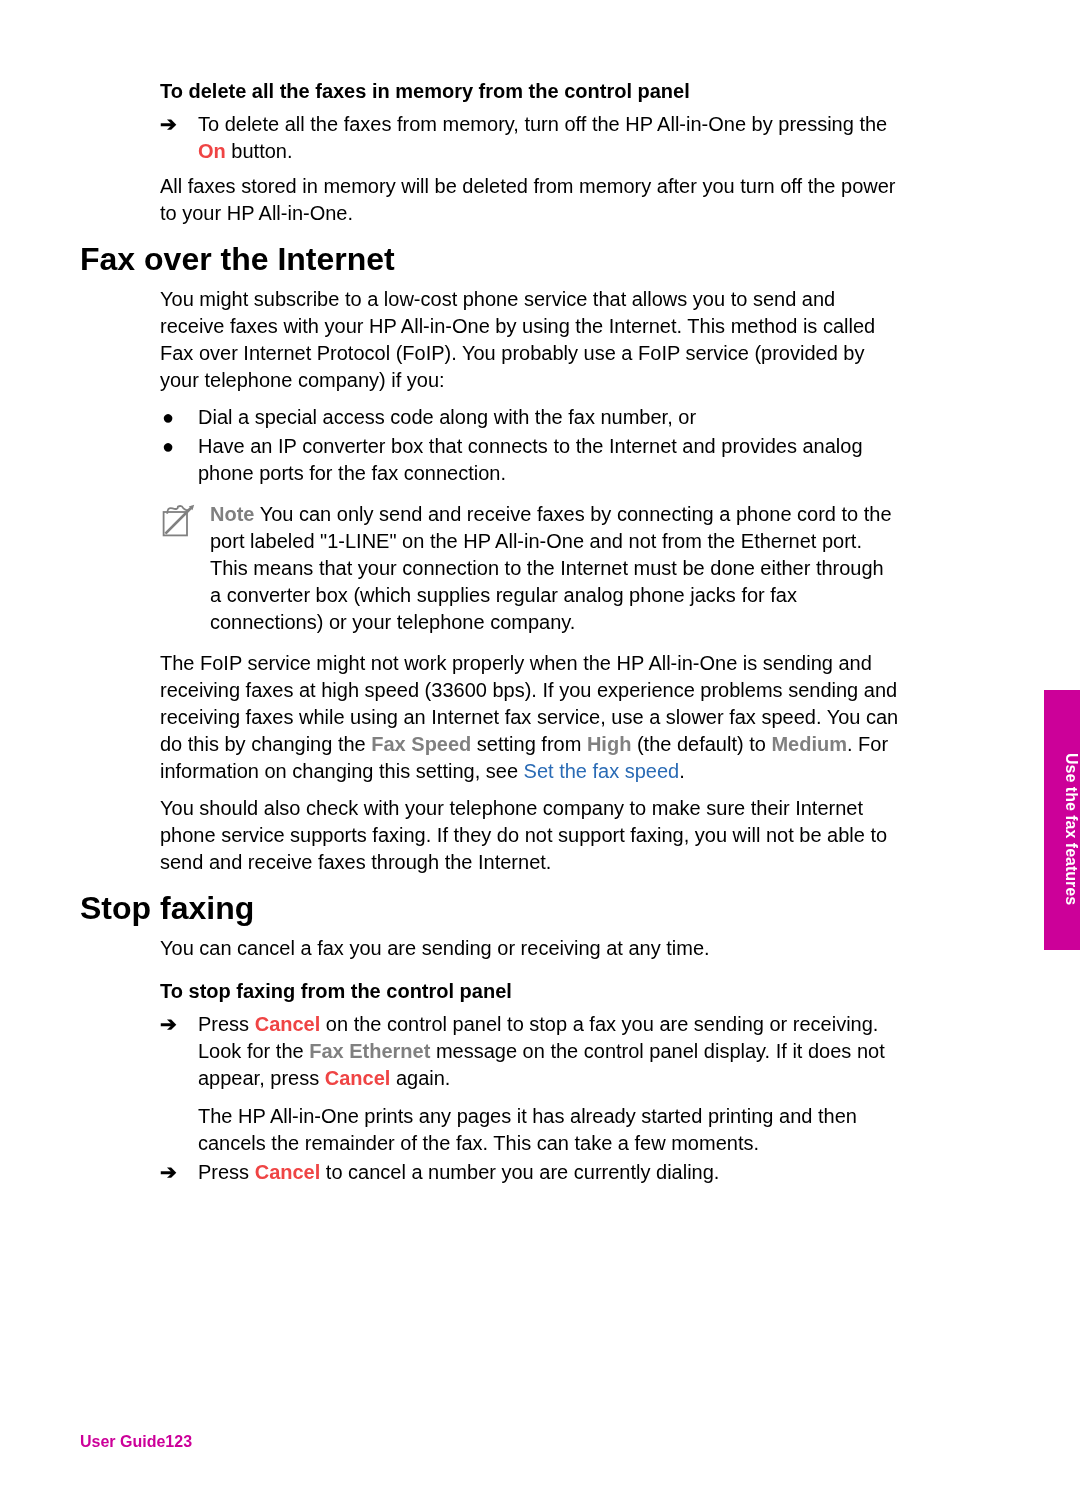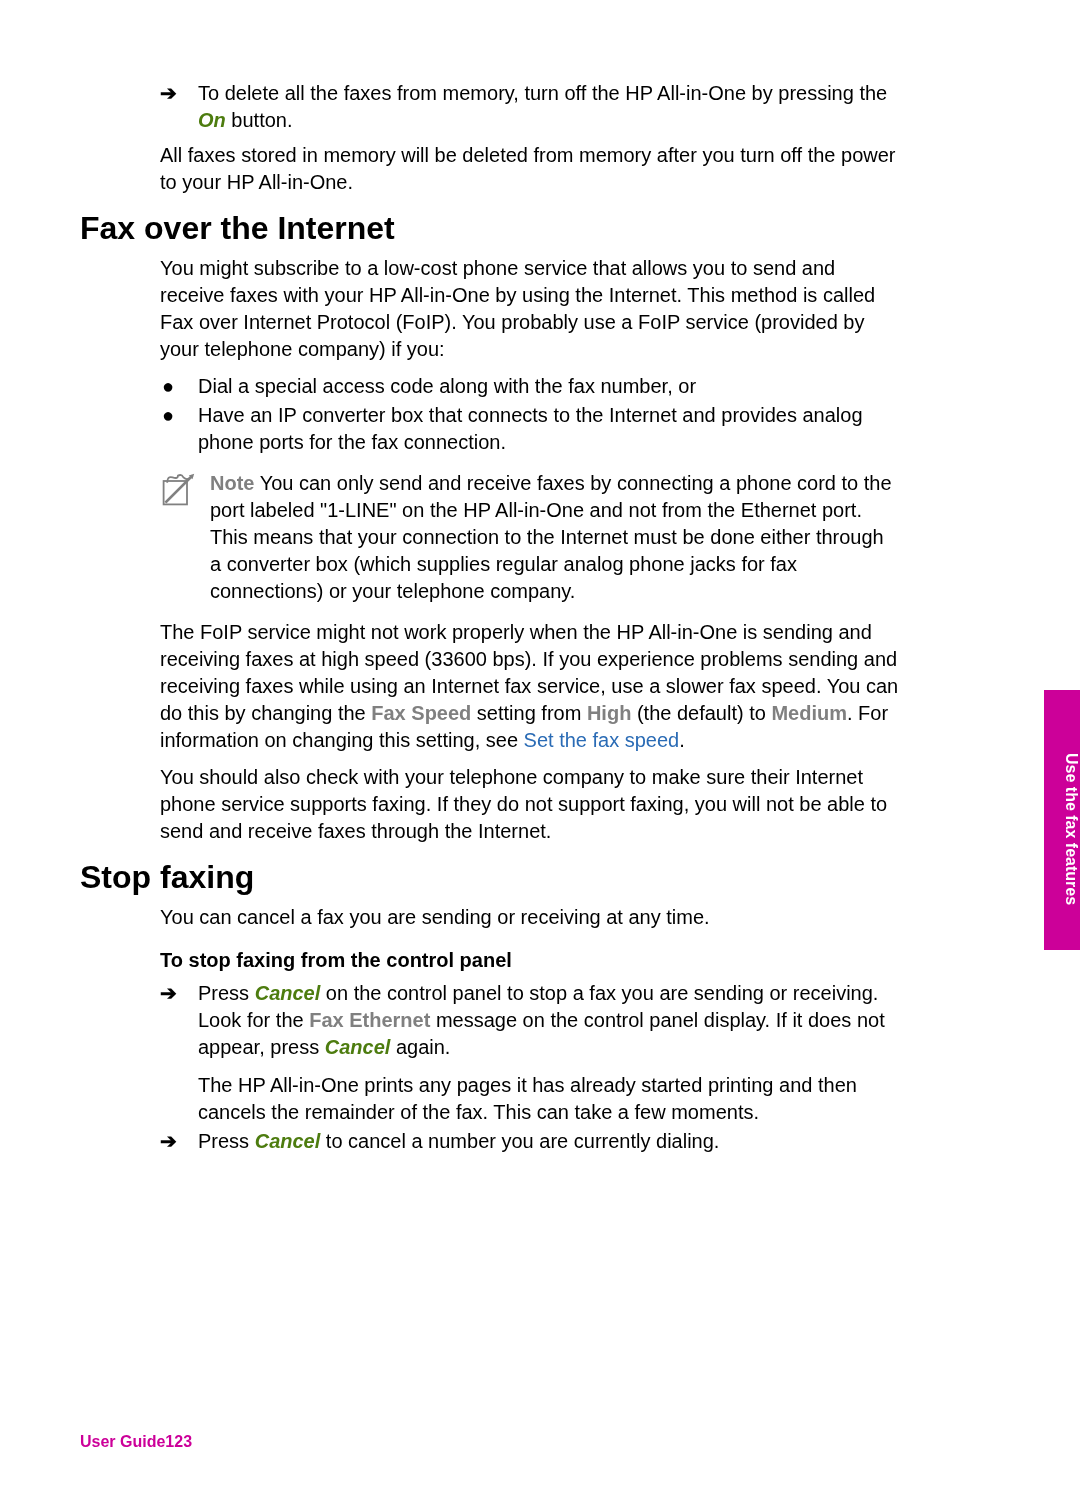--- a/index.html
+++ b/index.html
@@ -46,21 +46,21 @@
     margin-top: 14px;
     margin-bottom: 14px;
   }
   .note-icon-col { width: 50px; flex-shrink: 0; padding-top: 2px; }
   .note-icon {
     display: inline-block;
     width: 36px;
     height: 36px;
   }
   .note-icon svg { width: 100%; height: 100%; }
-  .orange { color: #4d7c0f; font-style: italic; }
+  .orange { color: #ef4444; }
   .gray-bold { color: #808080; font-weight: bold; }
   .link-blue { color: #2a6bb5; }
   .side-tab {
     position: absolute;
     right: 0;
     top: 690px;
     width: 36px;
     height: 260px;
     background: #cc0099;
     color: #fff;
@@ -87,20 +87,21 @@
   .section-block { margin-bottom: 10px; }
   .note-text { font-size: 20px; line-height: 1.35; }
   .sub-para { margin-top: 11px; }
 </style>
 </head>
 <body>
 
 <div class="page">
 
   <div class="content-indent section-block">
+    <div class="heading4">To delete all the faxes in memory from the control panel</div>
     <div class="bullet-row">
       <div class="arrow-marker">➔</div>
       <div class="body-text">
         <span>To delete all the faxes from memory, turn off the HP All-in-One by pressing the </span><span class="orange bold">On</span><span> button.</span>
       </div>
     </div>
     <div class="body-text para" style="margin-top:8px;">All faxes stored in memory will be deleted from memory after you turn off the power to your HP All-in-One.</div>
   </div>
 
   <div class="heading2">Fax over the Internet</div>

